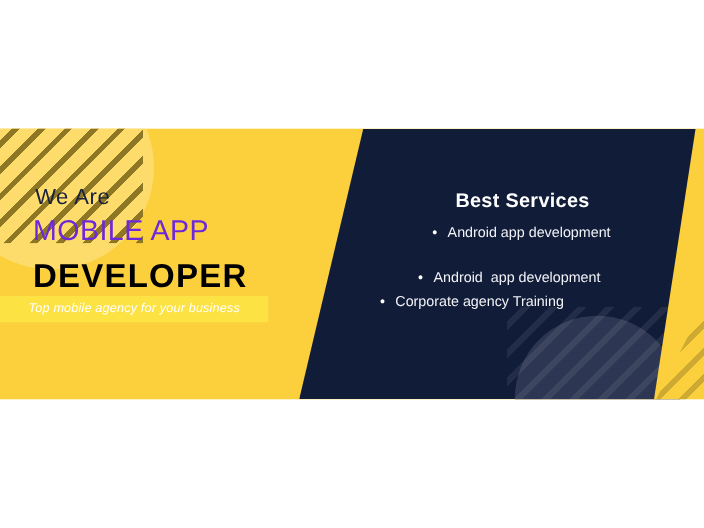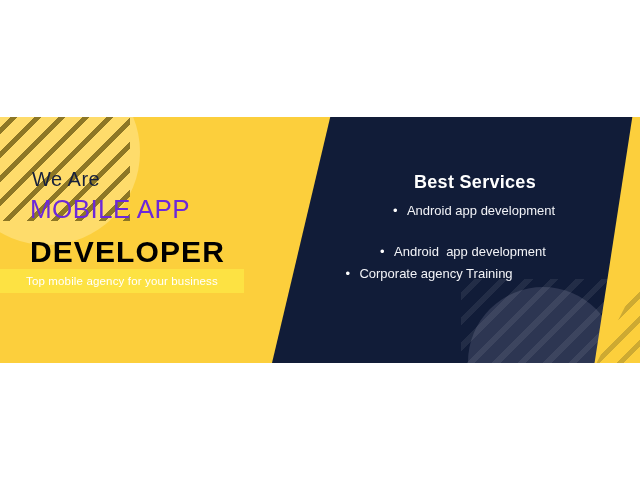--- a/index.html
+++ b/index.html
@@ -152,20 +152,21 @@
     display: flex;
     align-items: center;
   }
   .tagline-text {
     color: #ffffff;
     font-size: 11.5px;
     font-weight: 400;
     letter-spacing: 0.15px;
     margin-left: 26px;
     white-space: nowrap;
+    font-style: italic;
   }
 
   
   .services {
     position: absolute;
     left: 330px;
     top: 55px;
     width: 290px;
     text-align: center;
   }

